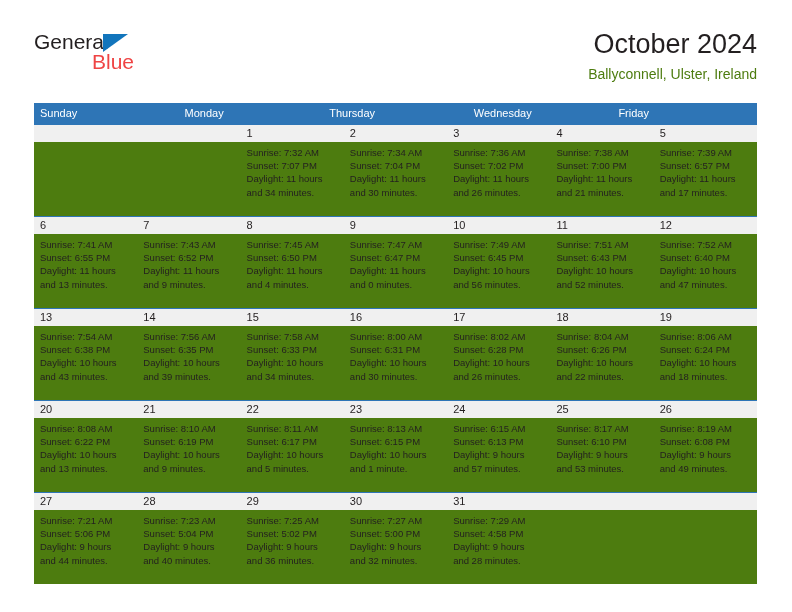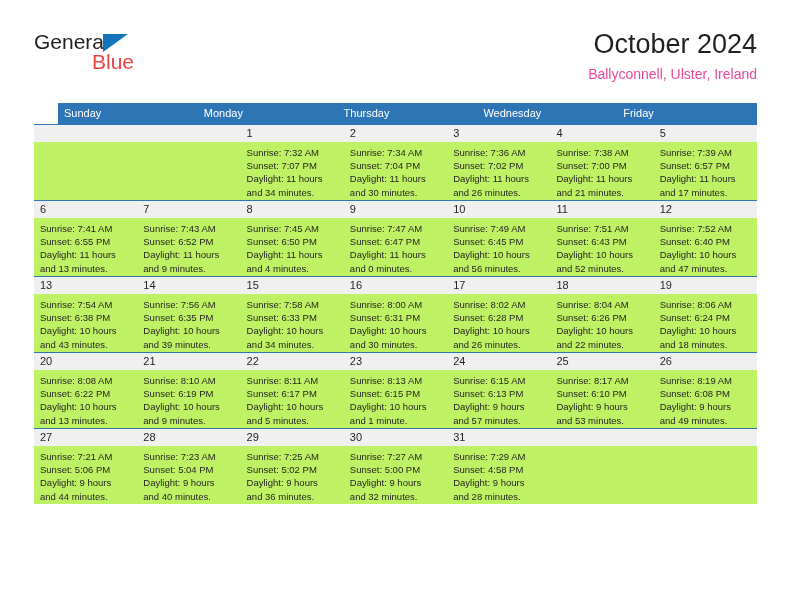--- a/index.html
+++ b/index.html
@@ -73,38 +73,37 @@
   }
   .cal-title {
     font-size: 27px;
     color: #231f20;
     line-height: 32px;
     white-space: nowrap;
   }
   .cal-subtitle {
     margin-top: 6px;
     font-size: 14px;
-    color: #ec4899;
+    color: #4d7c0f;
     line-height: 17px;
     white-space: nowrap;
   }
 
   
   .calendar {
     position: absolute;
     left: 34px;
     top: 103px;
     width: 723px;
   }
 
   .weekdays {
     display: flex;
     background: #2e75b6;
     height: 21px;
-    margin-left: 24px;
   }
   .weekday {
     flex: 1 1 0;
     color: #ffffff;
     font-size: 11px;
     line-height: 21px;
     padding-left: 6px;
     box-sizing: border-box;
     white-space: nowrap;
     overflow: hidden;
@@ -126,22 +125,22 @@
     flex: 1 1 0;
     font-size: 11px;
     line-height: 17px;
     padding-left: 6px;
     box-sizing: border-box;
     color: #231f20;
   }
 
   .week-body {
     display: flex;
-    background: #bef264;
-    height: 58px;
+    background: #4d7c0f;
+    height: 74px;
   }
   .cell {
     flex: 1 1 0;
     box-sizing: border-box;
     padding: 4px 6px 0 6px;
     font-size: 9.5px;
     line-height: 13.2px;
     color: #231f20;
   }
   .cell .line {

